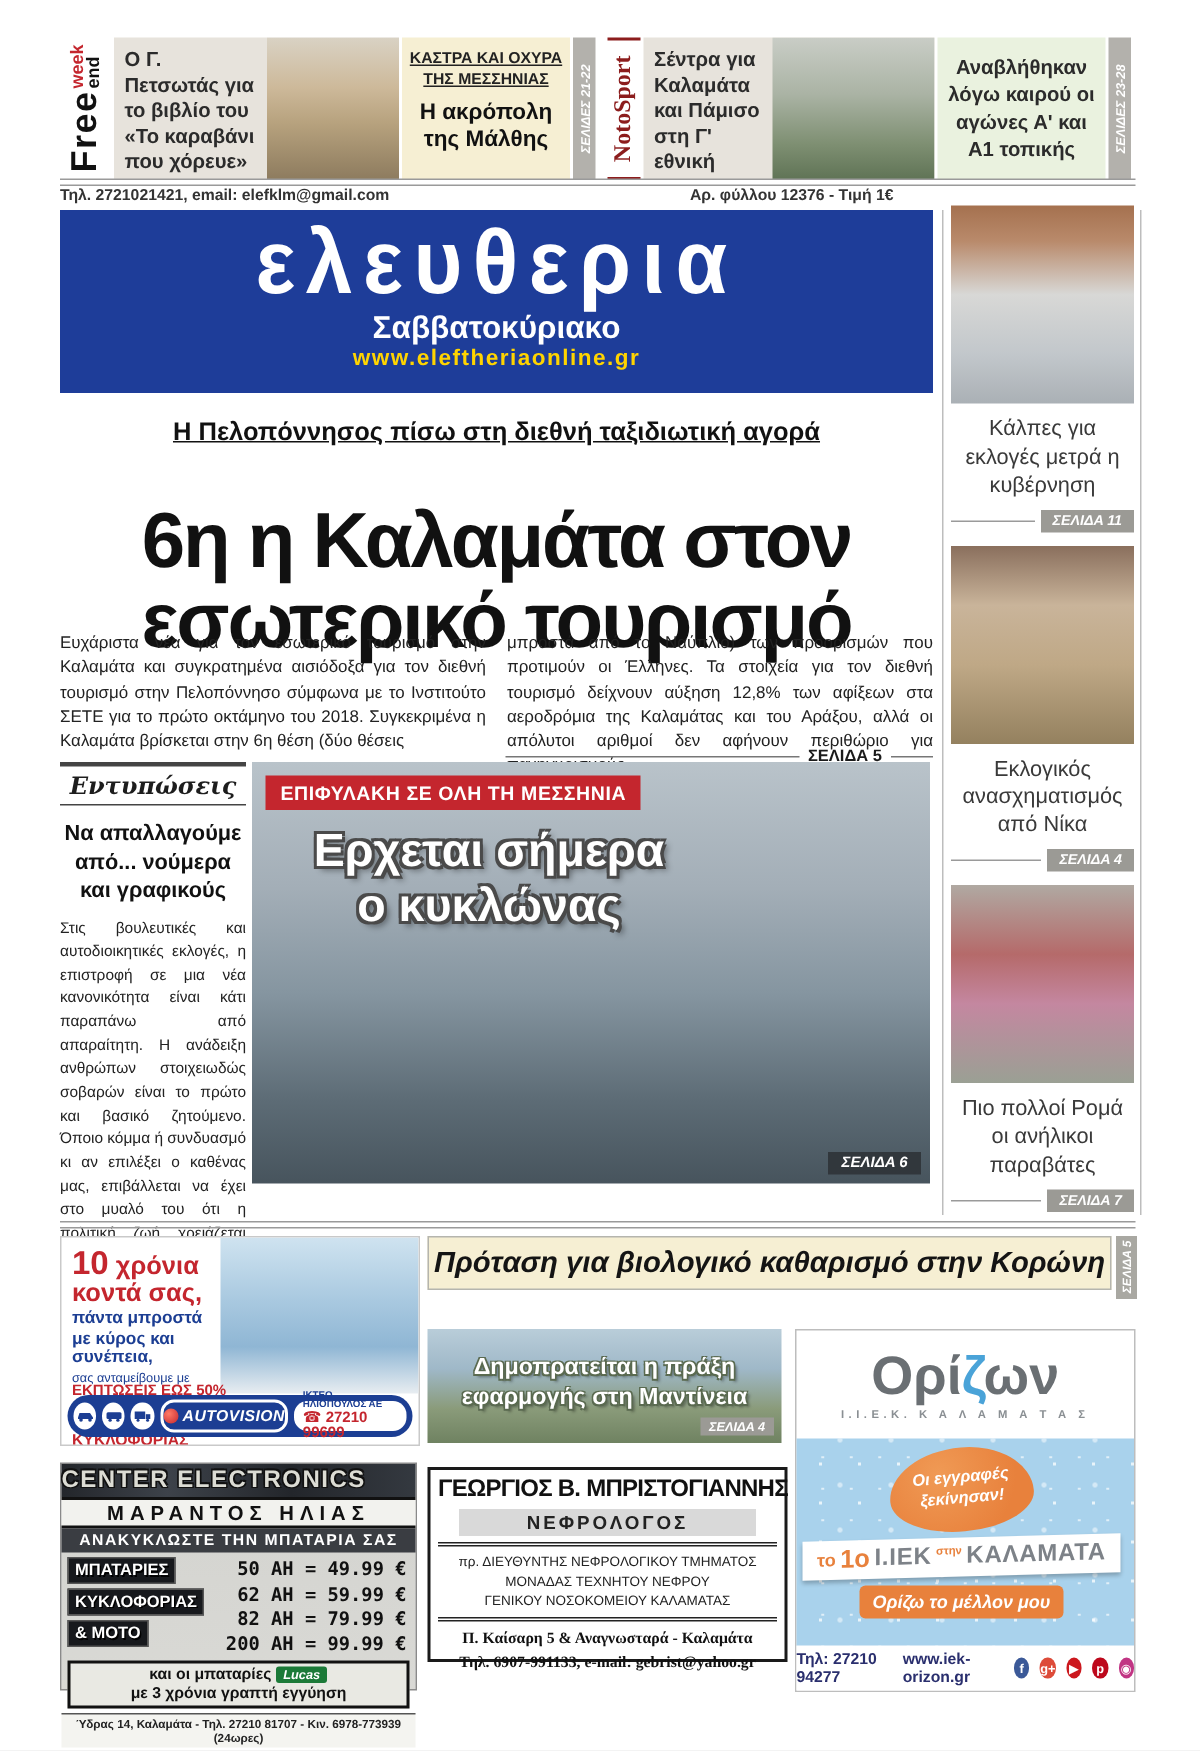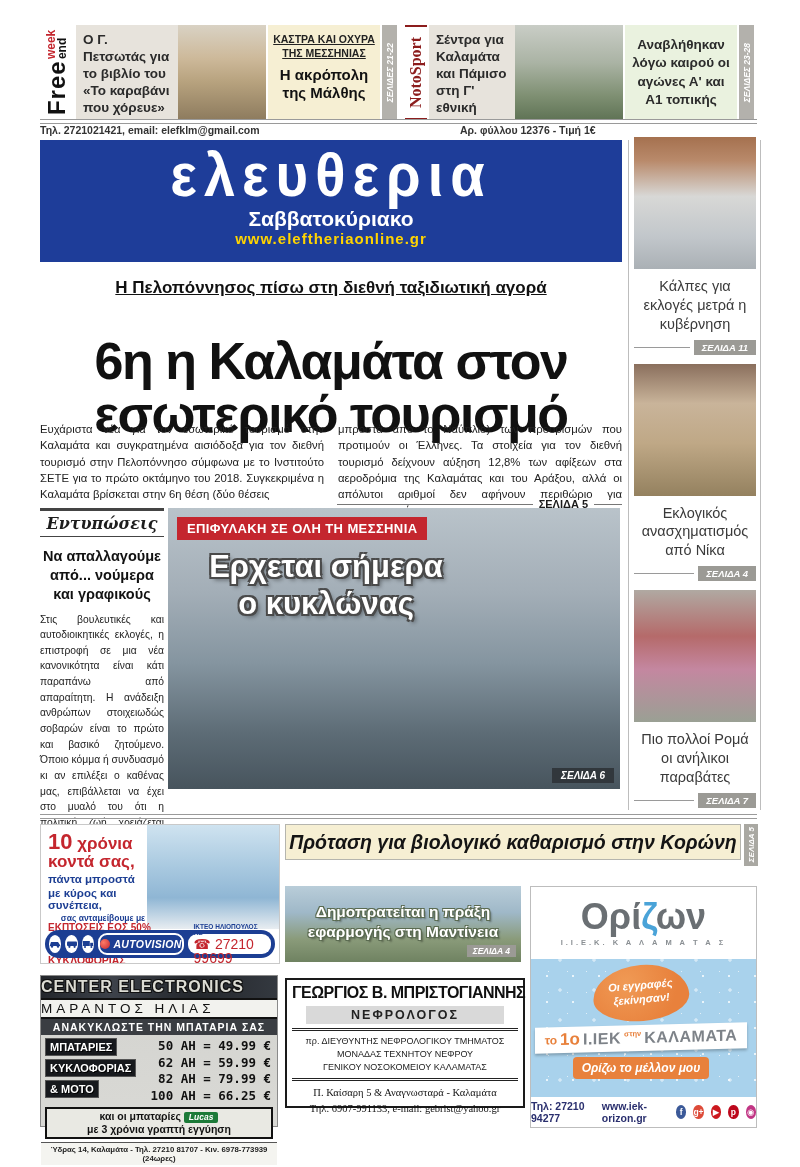--- a/index.html
+++ b/index.html
@@ -91,34 +91,34 @@
              font-weight:bold;font-style:italic;padding:2px 9px;}
 
   
   .autovision{position:absolute;left:40px;top:824px;width:238px;height:138px;border:1px solid #c9c9c9;background:#fff;overflow:hidden;}
   .av-photo{position:absolute;right:0;top:0;width:132px;height:104px;
             background:linear-gradient(180deg,#cfe3f0 0%,#a9c9e0 40%,#8fb6d4 70%,#e8edf1 100%);}
   .av-txt{position:absolute;left:7px;top:5px;width:110px;line-height:1.05;}
   .av-l1{color:#c4262e;font-weight:bold;font-size:17px;} .av-l1 .num{font-size:22px;}
   .av-l2{color:#c4262e;font-weight:bold;font-size:17px;}
   .av-l3{color:#1c3e93;font-weight:bold;font-size:11.5px;margin-top:2px;}
-  .av-l5{color:#1c3e93;font-weight:bold;font-size:8.5px;margin-top:3px;text-align:center;}
+  .av-l5{color:#1c3e93;font-weight:normal;font-size:8.5px;margin-top:3px;}
   .av-l6{color:#c4262e;font-weight:bold;font-size:10px;}
   .av-l7{color:#c4262e;font-weight:bold;font-size:10.5px;}
   .av-bar{position:absolute;left:4px;right:4px;bottom:5px;height:28px;background:#1c3e93;border-radius:14px;
           display:flex;align-items:center;padding:0 4px;gap:4px;box-sizing:border-box;}
   .av-ico{width:18px;height:18px;border-radius:50%;background:#fff;display:flex;align-items:center;justify-content:center;}
   .av-brandbox{flex:1;border:2px solid #fff;border-radius:9px;display:flex;align-items:center;justify-content:center;
                gap:3px;height:18px;}
   .av-dot{width:10px;height:10px;border-radius:50%;background:radial-gradient(circle at 35% 35%,#ff7a66,#c4262e);}
   .av-brand{color:#fff;font-weight:bold;font-size:10.5px;font-style:italic;letter-spacing:0.3px;}
   .av-phonebox{background:#fff;border-radius:9px;height:20px;display:flex;flex-direction:column;align-items:center;
                justify-content:center;padding:0 6px;line-height:1;}
   .av-company{color:#1c3e93;font-size:6.5px;font-weight:bold;}
-  .av-phone{color:#c4262e;font-size:14px;font-weight:normal;}
+  .av-phone{color:#c4262e;font-size:10px;font-weight:bold;}
 
   .koroni{position:absolute;left:285px;top:824px;width:456px;height:36px;background:#f6efd3;border:1px solid #b5b5ae;
           display:flex;align-items:center;justify-content:center;font-size:19.5px;font-weight:bold;font-style:italic;color:#141414;box-sizing:border-box;}
   .koroni-tab{position:absolute;left:744px;top:824px;width:14px;height:42px;background:#a9a8a2;color:#fff;
               display:flex;align-items:center;justify-content:center;font-size:8px;font-weight:bold;font-style:italic;}
 
   .mantineia{position:absolute;left:285px;top:886px;width:236px;height:76px;
              background:linear-gradient(180deg,#b9cdd9 0%,#9fb8c8 35%,#8a9b7a 70%,#6f8261 100%);}
   .mant-title{position:absolute;left:0;top:16px;width:100%;text-align:center;color:#fff;font-size:15.5px;font-weight:bold;
               line-height:1.3;text-shadow:-1px -1px 0 #5a6a50,1px -1px 0 #5a6a50,-1px 1px 0 #5a6a50,1px 1px 0 #5a6a50,2px 2px 2px rgba(0,0,0,.4);}
@@ -156,42 +156,42 @@
   .soc-facebook{background:#3b5998;} .soc-google-plus{background:#dd4b39;} .soc-youtube{background:#cc181e;}
   .soc-pinterest{background:#bd081c;} .soc-instagram{background:#c13584;}
 
   
   .electronics{position:absolute;left:40px;top:975px;width:238px;height:152px;border:1px solid #8a8a8a;
                background:linear-gradient(180deg,#b9bcc0 0%,#d4d4d0 20%,#d9d9d5 100%);box-sizing:border-box;}
   .el-top{height:22px;background:linear-gradient(90deg,#23262b,#3d424a 30%,#23262b 65%,#343940);
           display:flex;align-items:center;justify-content:flex-start;}
   .el-title{font-size:16px;font-weight:bold;letter-spacing:1px;color:#dcdcd4;
             text-shadow:-1px -1px 0 #111,1px -1px 0 #111,-1px 1px 0 #111,1px 1px 0 #111;}
-  .el-owner{background:#f2f2ee;border-top:2px solid #111;border-bottom:2px solid #111;text-align:left;
-            font-size:13.5px;font-weight:normal;letter-spacing:4px;padding:1px 0;color:#111;}
+  .el-owner{background:#f2f2ee;border-top:2px solid #111;border-bottom:2px solid #111;text-align:center;
+            font-size:13.5px;font-weight:bold;letter-spacing:4px;padding:1px 0;color:#111;}
   .el-banner{background:#3a3d42;color:#fff;text-align:center;font-size:10.5px;font-weight:bold;letter-spacing:1px;padding:2px 0;}
   .el-main{display:flex;padding:3px 4px 0 4px;}
   .el-left{width:100px;display:flex;flex-direction:column;gap:3px;}
   .el-chip{background:#17191d;color:#fff;font-size:11px;font-weight:bold;padding:2px 4px;width:max-content;
            text-shadow:1px 1px 0 #000;border:1px solid #555;}
   .el-prices{flex:1;font-size:12.5px;font-weight:bold;color:#111;text-align:right;line-height:1.32;padding-right:2px;
              font-family:"DejaVu Sans Mono","Liberation Mono",monospace;}
   .el-guar{border:2px solid #111;background:#e9e9e3;margin:3px 4px;text-align:center;font-size:10.5px;font-weight:bold;
            line-height:1.25;padding:1px 0;color:#111;}
   .el-lucas{display:inline-block;background:#1c7a38;color:#fff;font-style:italic;font-size:8.5px;padding:0 5px;border-radius:2px;}
   .el-foot{background:#f4f4f0;border-top:1px solid #555;font-size:7.8px;font-weight:bold;text-align:center;padding:2px 0;color:#222;}
 
   
   .nephro{position:absolute;left:285px;top:978px;width:240px;height:130px;border:2px solid #1a1a1a;background:#fff;
           box-sizing:border-box;padding:4px 5px;text-align:center;}
   .np-name{font-size:16px;font-weight:bold;letter-spacing:-0.5px;color:#111;white-space:nowrap;}
   .np-spec{background:#d9d9d9;font-size:12.5px;font-weight:bold;letter-spacing:2px;margin:4px 14px;padding:2px 0;color:#222;}
   .np-creds{border-top:3px double #222;border-bottom:3px double #222;padding:4px 0;margin-top:3px;
             font-size:9px;line-height:1.45;color:#222;}
-  .np-addr{font-family:"Liberation Serif","DejaVu Serif",serif;font-weight:normal;font-size:10.5px;line-height:1.5;
+  .np-addr{font-family:"Liberation Serif","DejaVu Serif",serif;font-weight:bold;font-size:10.5px;line-height:1.5;
            margin-top:4px;color:#111;}
 </style>
 </head>
 <body>
 
 <div id="page">
 
   <div class="topbar">
     <div class="fw-logo">
       <div class="vtext fw-inner">
@@ -403,21 +403,21 @@
     <div class="el-main">
       <div class="el-left">
         <span class="el-chip">ΜΠΑΤΑΡΙΕΣ</span>
         <span class="el-chip">ΚΥΚΛΟΦΟΡΙΑΣ</span>
         <span class="el-chip">&amp; ΜΟΤΟ</span>
       </div>
       <div class="el-prices">
         <div>50 AH = 49.99 €</div>
         <div>62 AH = 59.99 €</div>
         <div>82 AH = 79.99 €</div>
-        <div>100 AH = 66.25 €</div>
+        <div>200 AH = 99.99 €</div>
       </div>
     </div>
     <div class="el-guar">
       <span>και οι μπαταρίες</span>
       <span class="el-lucas">Lucas</span><br>
       <span>με 3 χρόνια γραπτή εγγύηση</span>
     </div>
     <div class="el-foot">Ύδρας 14, Καλαμάτα - Τηλ. 27210 81707 - Κιν. 6978-773939 (24ωρες)</div>
   </div>
 

